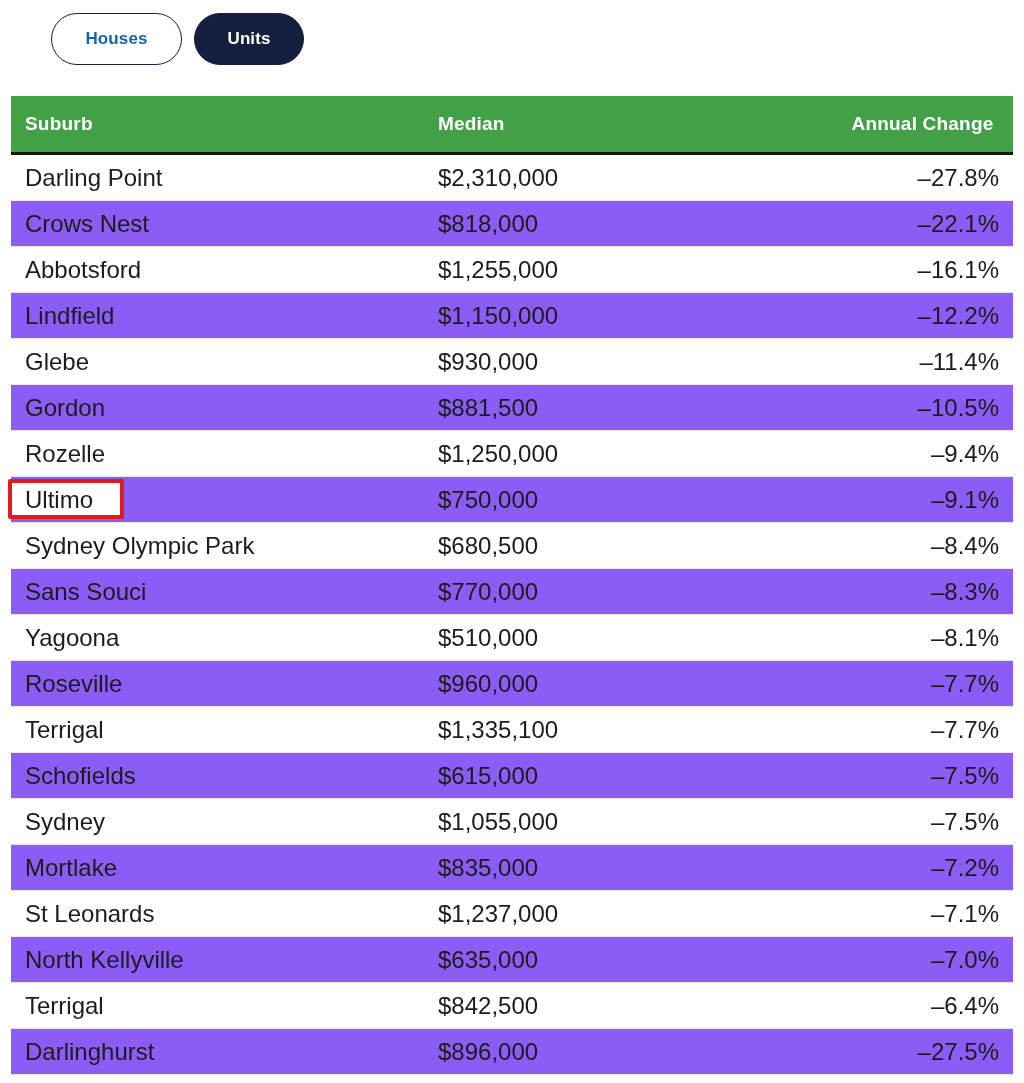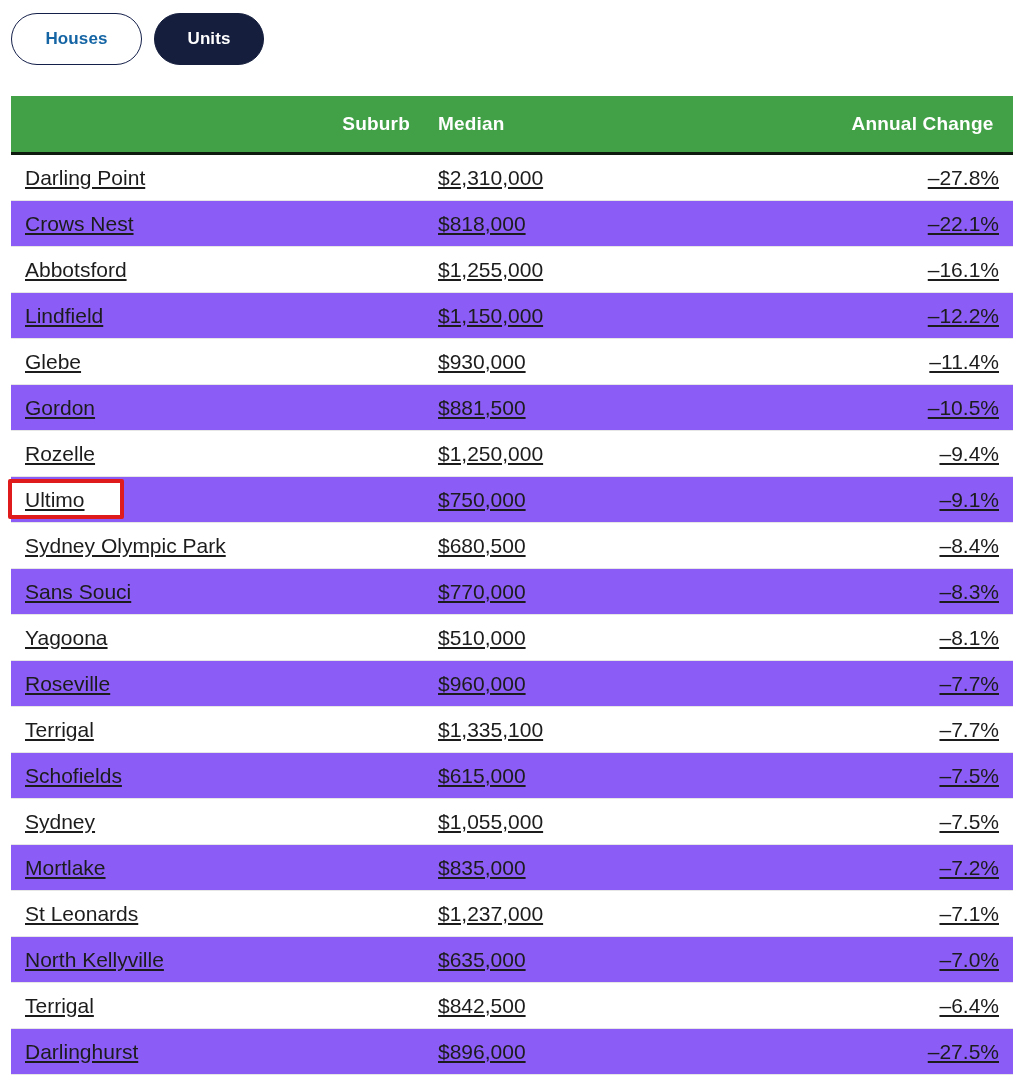--- a/index.html
+++ b/index.html
@@ -16,20 +16,21 @@
   }
 
   
   .tabs {
     display: flex;
     align-items: center;
     gap: 12px;
     padding: 11px 0 0 11px;
     height: 66px;
     box-sizing: border-box;
+    margin-left: 40px;
   }
   .tab {
     border-radius: 28px;
     font-size: 17px;
     font-weight: bold;
     letter-spacing: 0.1px;
     display: flex;
     align-items: center;
     justify-content: center;
     height: 52px;
@@ -64,33 +65,32 @@
     background: #42a047;
     color: #ffffff;
     font-size: 19px;
     font-weight: bold;
     letter-spacing: 0.2px;
     padding: 0 14px;
     height: 56px;
     vertical-align: middle;
     border-bottom: 3px solid #0d1a0d;
   }
-  .th-suburb { text-align: right; width: 385px; margin-top: 45px; }
+  .th-suburb { text-align: left; width: 385px; margin-top: 45px; }
   .th-median { text-align: left; width: 380px; }
   .th-change { }
 
   .tbl tbody td {
-    font-size: 21px;
+    font-size: 24px;
     color: #1c1c1c;
     height: 45px;
     padding: 0 14px;
     vertical-align: middle;
     border-bottom: 1px solid #e6e6e6;
     white-space: nowrap;
-    text-decoration: underline;
   }
   .td-suburb { text-align: left; }
   .td-median { text-align: left; }
   .td-change { text-align: right; }
 
   .tbl tbody tr.odd td { background: #ffffff; }
   .tbl tbody tr.even td { background: #8b5cf6; }
 
   
   .hl {

